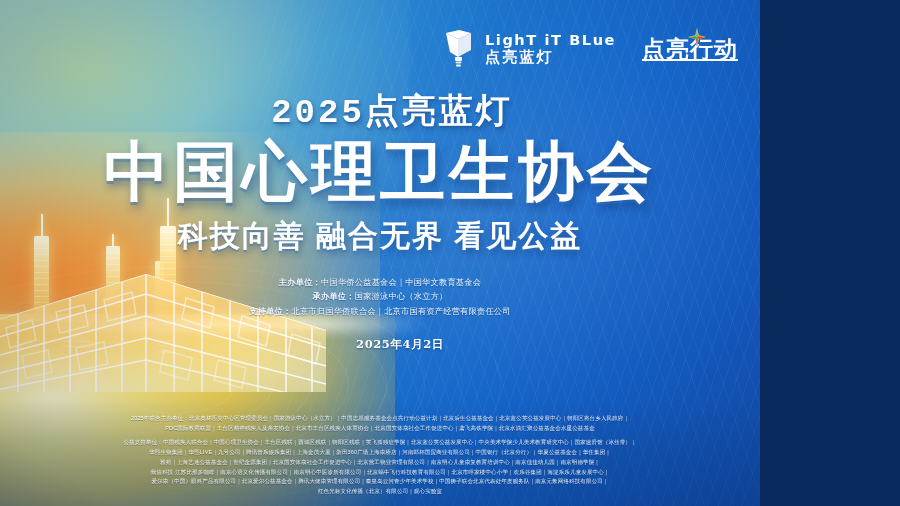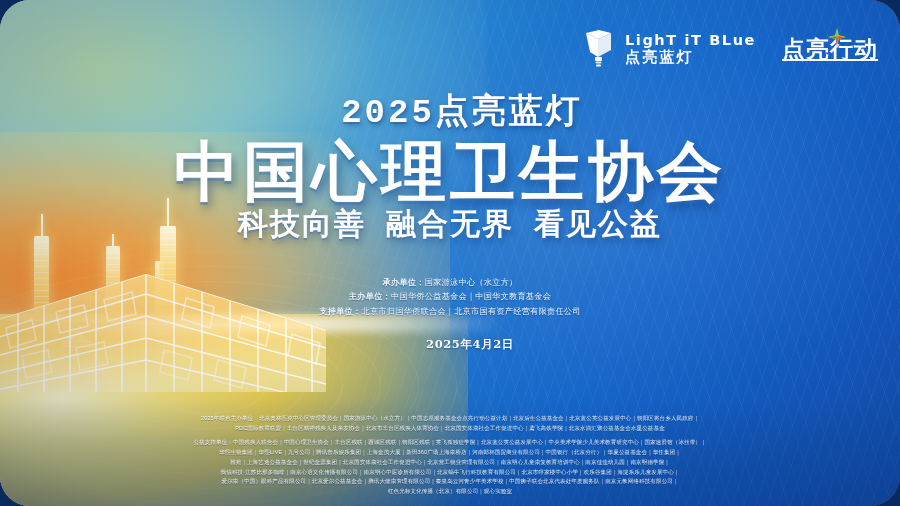--- a/index.html
+++ b/index.html
@@ -5,24 +5,23 @@
 <style>
   * { margin:0; padding:0; box-sizing:border-box; }
   html,body { background:#0a2a5e; }
   body {
     font-family:"Liberation Sans", sans-serif;
     -webkit-font-smoothing:antialiased;
   }
 
   #poster {
     position:relative;
-    width:900px; height:506px;
+    width:760px; height:506px;
     overflow:hidden;
     background:#b91c1c;
-    border-radius:30px;
   }
 
   
   .bg-base{
     position:absolute; inset:0;
     background:
       linear-gradient(118deg,
         #cfe0c9 0%,
         #a9cfd8 9%,
         #6fb6dd 20%,
@@ -192,24 +191,24 @@
   .t-main{
     margin-top:4px;
     font-size:65px; font-weight:700; color:#fff;
     letter-spacing:4px; line-height:1.02;
     font-family:"DejaVu Serif", serif;
     text-shadow:
       0 3px 0 rgba(50,110,180,.40),
       3px 6px 10px rgba(10,45,105,.45);
   }
   .t-sub{
-    margin-top:0;
+    margin-top:12px;
     font-size:30px; font-weight:700; color:#fff;
     letter-spacing:2px;
-    font-family:Liberation Mono, monospace;
+    font-family:Liberation Sans, sans-serif;
     text-shadow:
       0 2px 0 rgba(50,110,180,.40),
       2px 4px 7px rgba(10,45,105,.42);
   }
 
   
   .orgs{
     position:absolute; left:0; right:0; top:276px;
     text-align:center; z-index:8;
   }
@@ -368,24 +367,24 @@
   </div>
 
   <div class="titles">
     <div class="t-year">2025点亮蓝灯</div>
     <div class="t-main">中国心理卫生协会</div>
     <div class="t-sub">科技向善 融合无界 看见公益</div>
   </div>
 
   <div class="orgs">
     <div class="row">
+      <b>主办单位：</b><span>中国华侨公益基金会｜中国华文教育基金会</span>
+    </div>
+    <div class="row">
       <b>承办单位：</b><span>国家游泳中心（水立方）</span>
-    </div>
-    <div class="row">
-      <b>主办单位：</b><span>中国华侨公益基金会｜中国华文教育基金会</span>
     </div>
     <div class="row">
       <b>支持单位：</b><span>北京市归国华侨联合会｜北京市国有资产经营有限责任公司</span>
     </div>
   </div>
 
   <div class="when">
     <div>2025年4月2日</div>
   </div>
 

